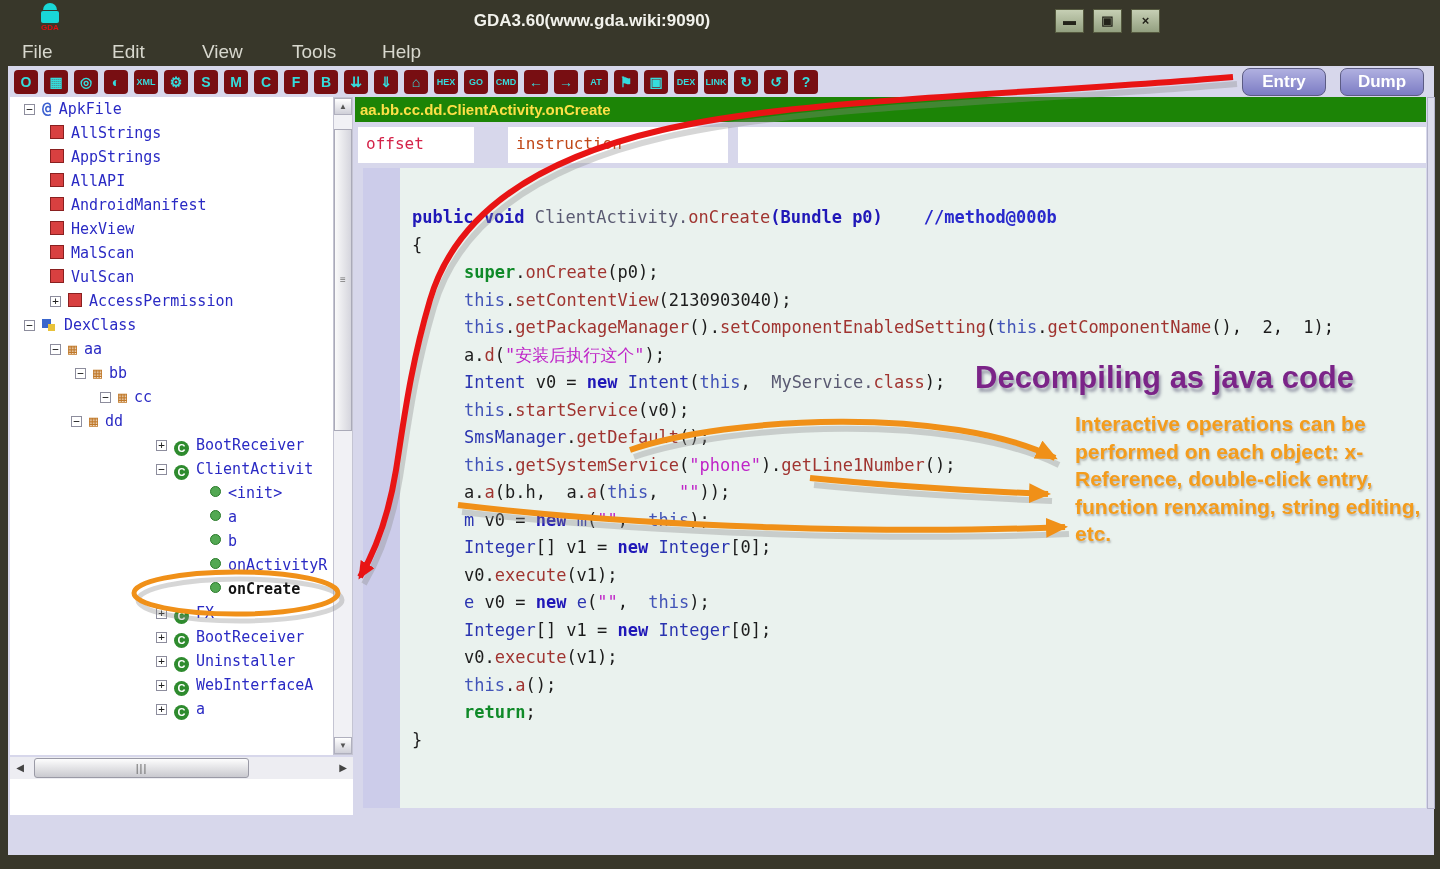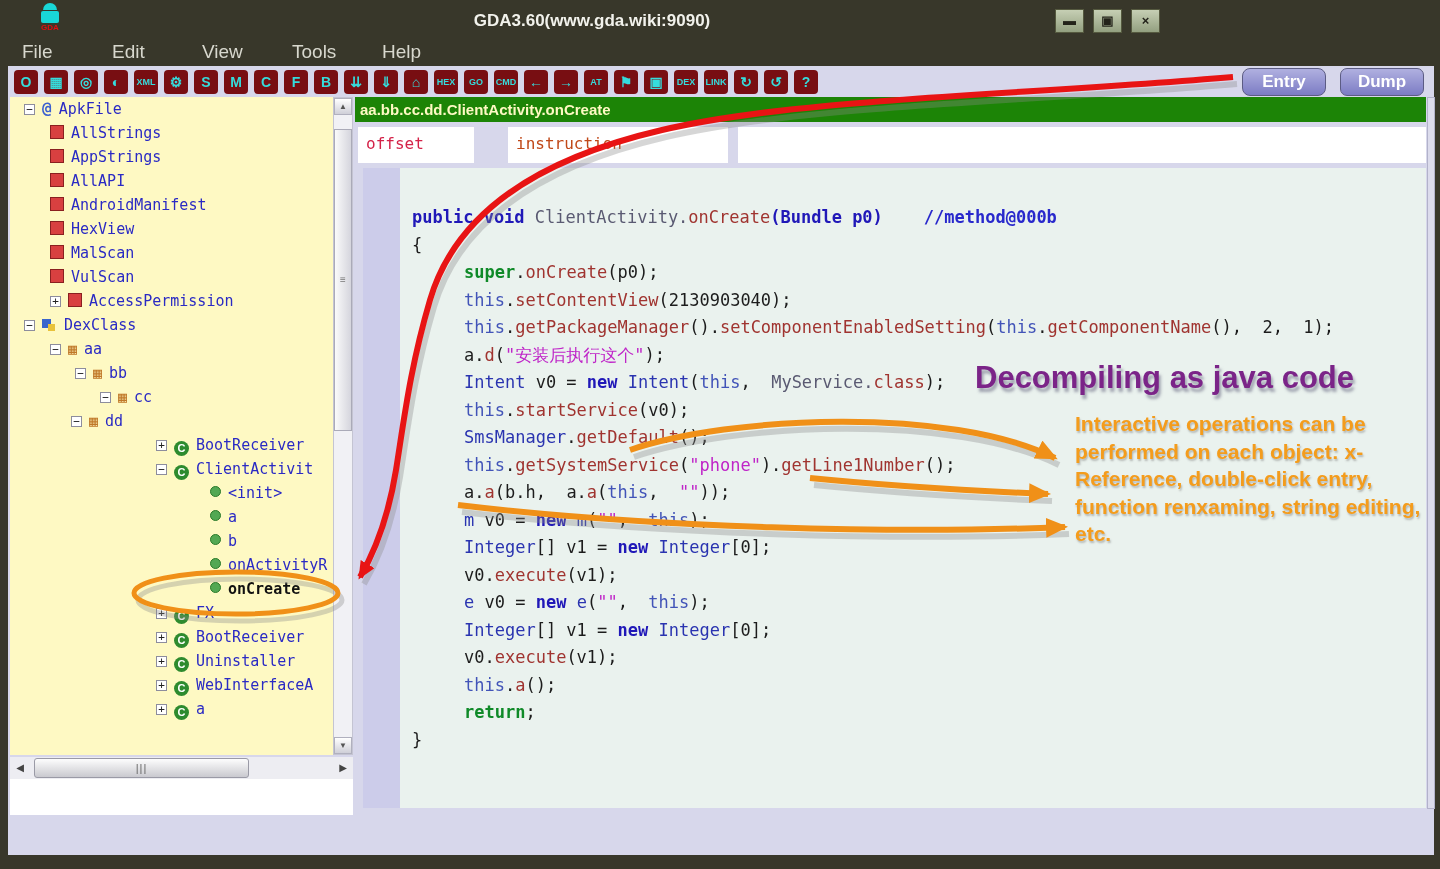--- a/index.html
+++ b/index.html
@@ -26,21 +26,21 @@
   .toolbar{position:absolute;left:8px;top:66px;width:1426px;height:32px;background:#d7d7eb;
            display:flex;align-items:center;gap:6px;padding-left:6px;box-sizing:border-box;}
   .tbicon{width:24px;height:24px;background:#780e12;border-radius:4px;color:#35dcdc;font-weight:bold;
           font-size:14px;display:flex;align-items:center;justify-content:center;flex:0 0 auto;}
   .tbicon.sm{font-size:9px;letter-spacing:0;}
   .tbbtn{width:82px;height:26px;border-radius:8px;border:1px solid #5c5c84;color:#fff;font-weight:bold;
          font-size:17px;text-align:center;line-height:25px;background:linear-gradient(#b0b0e0,#7c7cc4);flex:0 0 auto;}
   .tbbtn.entry{margin-left:auto;}
   .tbbtn.dump{margin-right:10px;margin-left:8px;border-radius:7px;}
   
-  .tree{position:absolute;left:10px;top:97px;width:323px;height:658px;background:#fef9c3;overflow:hidden;
+  .tree{position:absolute;left:10px;top:97px;width:323px;height:658px;background:#ffffff;overflow:hidden;
         font-family:"DejaVu Sans Mono",monospace;font-size:15px;}
   .trow{height:24px;line-height:24px;white-space:nowrap;position:relative;}
   .exp{display:inline-block;width:11px;height:11px;border:1px solid #8d8d9d;background:#fff;color:#222;
        font-size:11px;line-height:9px;text-align:center;vertical-align:1px;margin-right:7px;box-sizing:border-box;}
   .tlabel{color:#2a2ac4;margin-left:7px;}
   .tlabel.sel{color:#111;font-weight:bold;}
   .i-at{color:#3a5fd0;font-size:16px;font-weight:bold;}
   .i-doc{display:inline-block;width:12px;height:12px;background:#d84040;border:1px solid #8a2020;vertical-align:-1px;}
   .i-pkg{color:#c07828;font-size:15px;}
   .i-class{display:inline-block;width:15px;height:15px;border-radius:50%;background:#2e8b2e;color:#fff;
@@ -56,21 +56,21 @@
         border:1px solid #b0b0be;box-sizing:border-box;color:#555;font-size:8px;text-align:center;line-height:15px;}
   .vthumb{position:absolute;left:0;top:31px;width:18px;height:302px;background:linear-gradient(90deg,#fafafa,#d5d5dd);
           border:1px solid #aaaab8;box-sizing:border-box;color:#777;font-size:10px;text-align:center;line-height:300px;}
   .hscroll{position:absolute;left:10px;top:757px;width:343px;height:22px;background:#ededf2;}
   .hbtn{position:absolute;top:2px;width:16px;height:18px;color:#444;font-size:10px;text-align:center;line-height:18px;}
   .hthumb{position:absolute;left:24px;top:1px;width:215px;height:20px;border-radius:3px;
           background:linear-gradient(#fdfdfd,#c9c9cf);border:1px solid #9a9aa6;box-sizing:border-box;
           color:#666;font-size:11px;text-align:center;line-height:18px;letter-spacing:1px;}
   .tree-bottom{position:absolute;left:10px;top:779px;width:343px;height:36px;background:#ffffff;}
   
-  .greenbar{position:absolute;left:355px;top:97px;width:1071px;height:25px;background:#1c8406;color:#fef9c3;
+  .greenbar{position:absolute;left:355px;top:97px;width:1071px;height:25px;background:#1c8406;color:#fde047;
             font-weight:bold;font-size:15px;line-height:25px;padding-left:5px;box-sizing:border-box;}
   .hdrcell{position:absolute;top:127px;height:36px;background:#fff;box-sizing:border-box;
            font-family:"DejaVu Sans Mono",monospace;font-size:16px;padding:7px 0 0 8px;}
   .c-offset{left:358px;width:116px;color:#d42248;}
   .c-instr{left:508px;width:220px;color:#c04818;}
   .c-rest{left:738px;width:688px;}
   .codebody{position:absolute;left:363px;top:168px;width:1063px;height:640px;background:#eaf2ee;}
   .gutter{position:absolute;left:0;top:0;width:37px;height:100%;background:#ccccea;}
   .code{position:absolute;left:37px;top:36px;white-space:pre;font-family:"DejaVu Sans Mono",monospace;
         font-size:17px;line-height:27.5px;color:#1c1c1c;}

